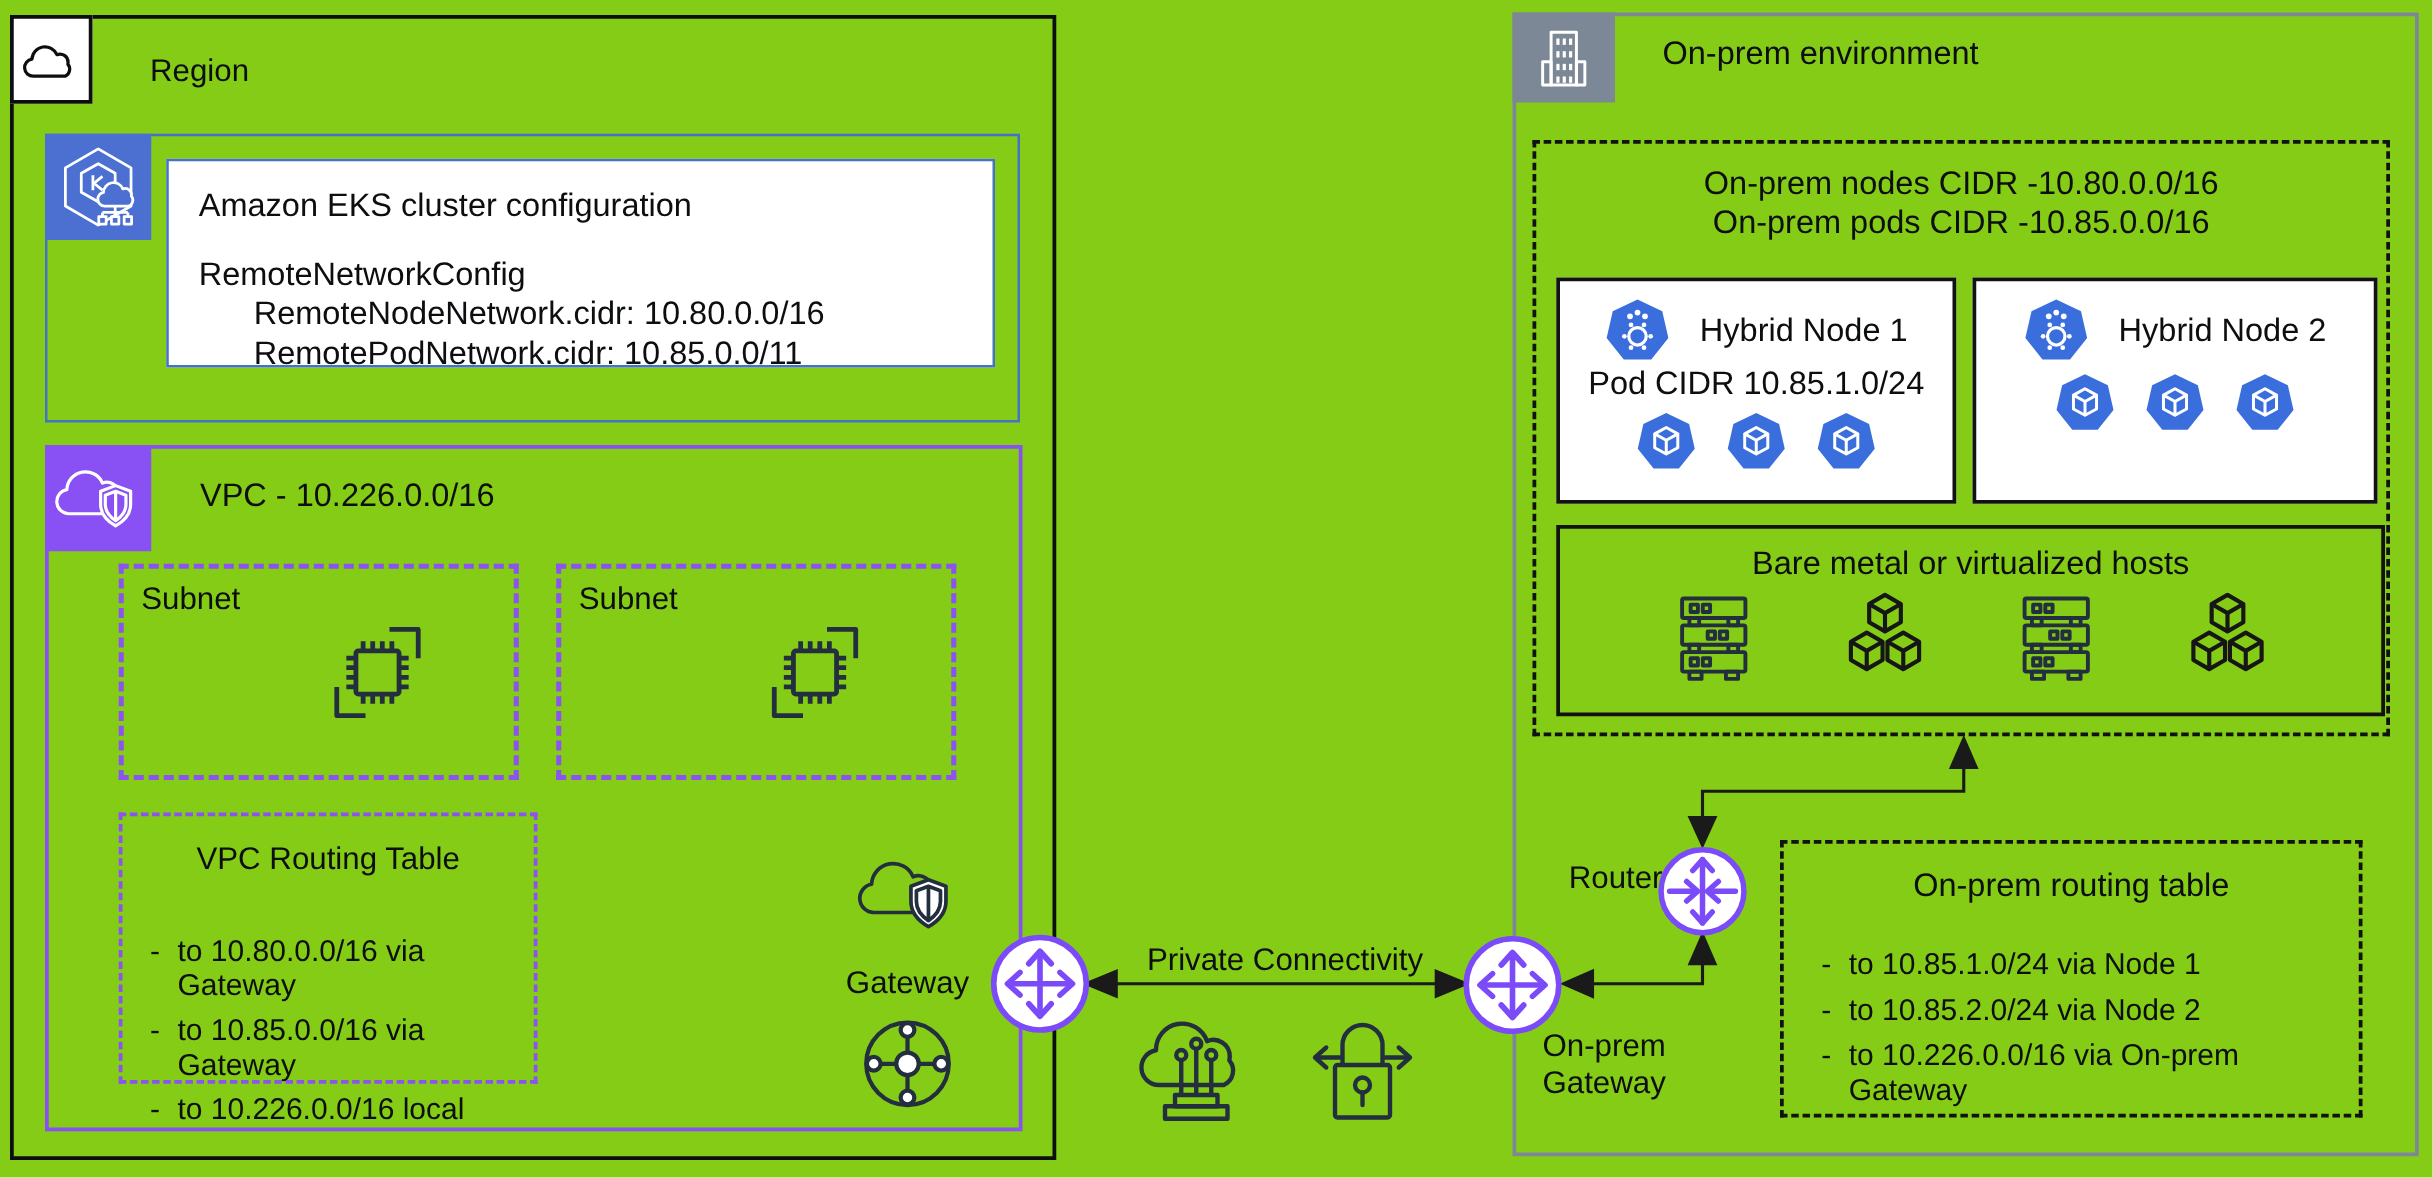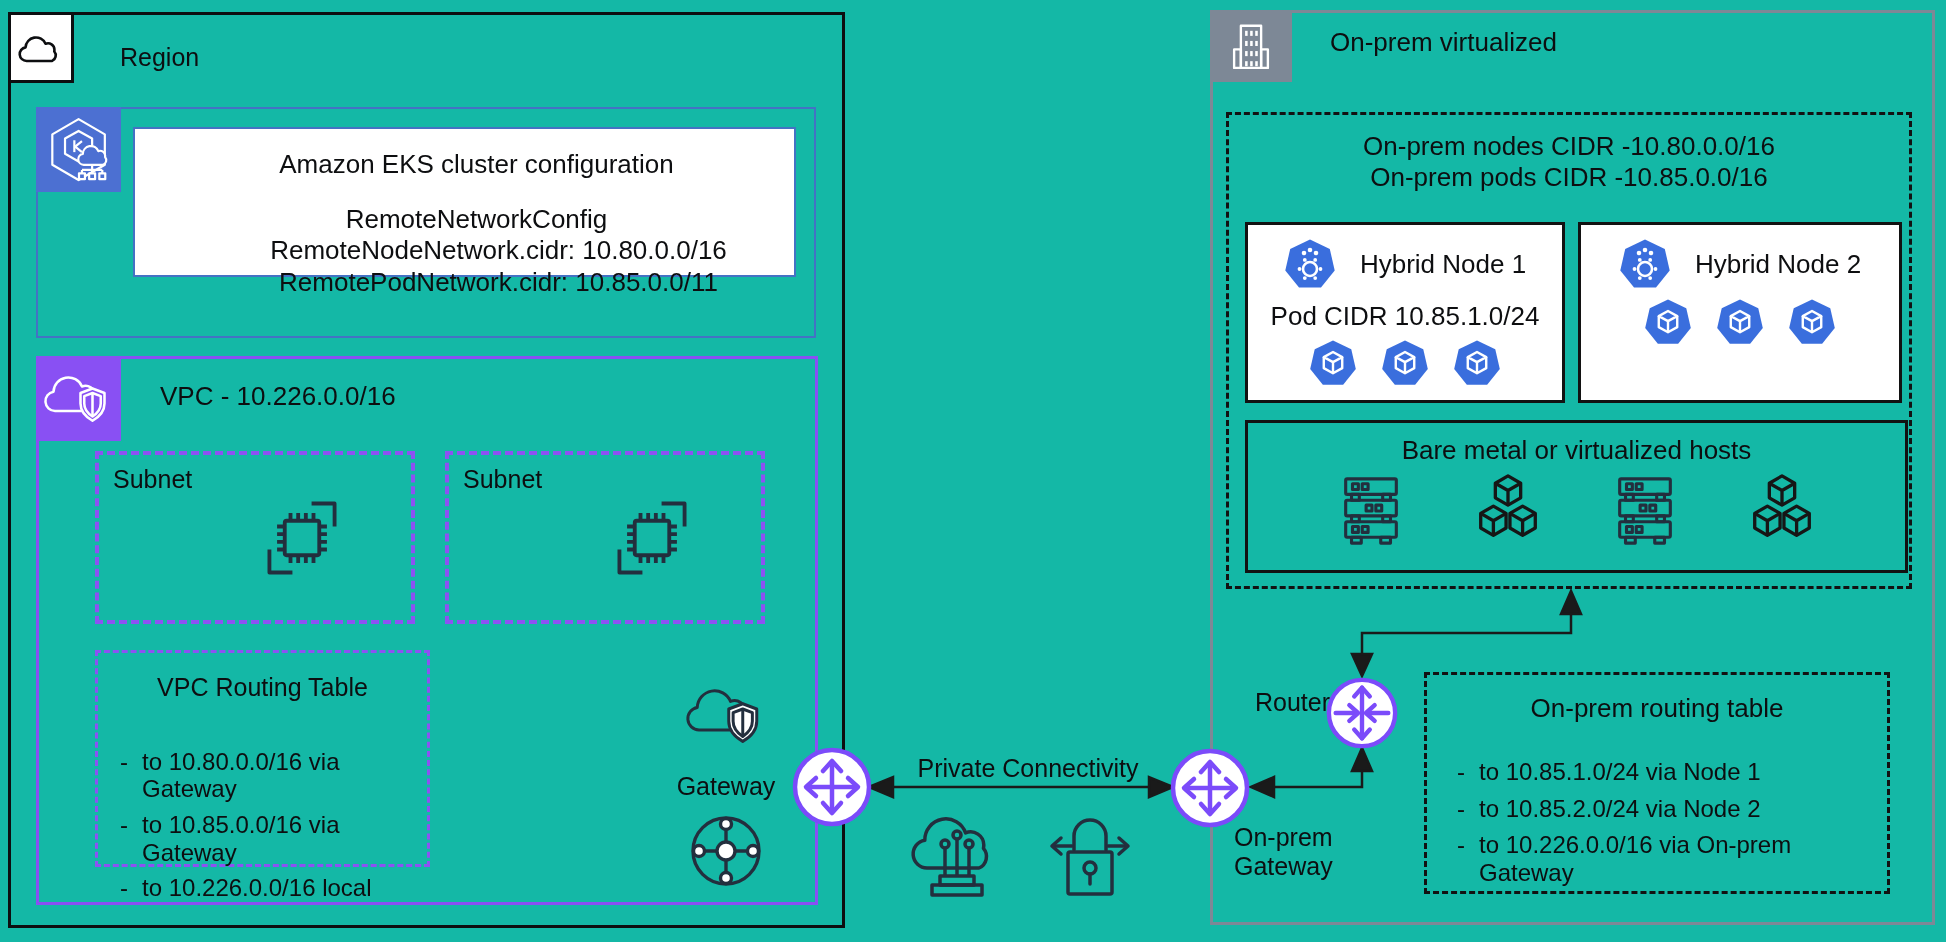--- a/index.html
+++ b/index.html
@@ -1,37 +1,37 @@
 <!DOCTYPE html>
 <html style="--blue_border: #4472C4; --eks_icon_bg: #4C70D2; --purple: #8950F3; --purple_dash: #8C52F2; --purple_circle: #7B4BFA; --gray: #7D8896; --k8s_blue: #3A6EDD; --dark_icon: #232F3E;"><head>
 <meta charset="utf-8">
 <style>
   :root{
     --ink:#0d0e10; --dark:#232F3E;
   }
   html,body{margin:0;padding:0;background:#fff;}
-  #canvas{position:relative;width:1946px;height:942px;background:#14b8a6;overflow:hidden;
+  #canvas{position:relative;width:1946px;height:942px;background:#84cc16;overflow:hidden;
           font-family:"Liberation Sans", sans-serif;color:var(--ink);}
   .abs{position:absolute;}
   .box{position:absolute;box-sizing:border-box;background:transparent;}
   .lbl{position:absolute;white-space:nowrap;}
   .t25{font-size:25px;line-height:1.15;}
   .t26{font-size:26px;line-height:1.2;}
   .t24{font-size:24px;line-height:1.15;}
   .center{text-align:center;}
 
   
   .region-box{left:8px;top:12px;width:837px;height:916px;border:3px solid var(--ink);}
   .region-corner{left:8px;top:12px;width:66px;height:71px;border:3px solid var(--ink);background:#fff;
                  display:flex;align-items:center;justify-content:center;}
   .eks-outer{left:36px;top:107px;width:780px;height:231px;border:2px solid var(--blue_border);}
   .eks-icon{left:36px;top:107px;width:85px;height:85px;background:var(--eks_icon_bg);
             display:flex;align-items:center;justify-content:center;}
-  .eks-inner{left:133px;top:127px;width:663px;height:150px;border:2px solid var(--blue_border);background:#fff;
-             padding:20px 0 0 24px;box-sizing:border-box;text-align:center;}
+  .eks-inner{left:133px;top:127px;width:663px;height:167px;border:2px solid var(--blue_border);background:#fff;
+             padding:20px 0 0 24px;box-sizing:border-box;}
   .eks-inner .cfg{margin-top:24px;}
   .eks-inner .indent{padding-left:44px;}
 
   .vpc-box{left:36px;top:356px;width:782px;height:549px;border:3px solid var(--purple);}
   .vpc-icon{left:36px;top:356px;width:85px;height:85px;background:var(--purple);
             display:flex;align-items:center;justify-content:center;}
   .subnet{border:4px dashed var(--purple_dash);display:flex;}
   .subnet .head{margin:10px 0 0 14px;}
   .subnet .chipwrap{flex:1;display:flex;align-items:center;justify-content:center;}
   .sub1{left:95px;top:451px;width:320px;height:173px;}
@@ -46,21 +46,21 @@
   
   .onprem-box{left:1210px;top:10px;width:725px;height:915px;border:3px solid var(--gray);}
   .onprem-icon{left:1210px;top:10px;width:82px;height:72px;background:var(--gray);
                display:flex;align-items:center;justify-content:center;}
   .cidr-box{left:1226px;top:112px;width:686px;height:477px;border:3px dashed #121212;box-sizing:border-box;}
   .cidr-box .l1{margin-top:16px;}
   .node-box{border:3px solid #121212;background:#fff;box-sizing:border-box;}
   .nb1{left:1245px;top:222px;width:320px;height:181px;}
   .nb2{left:1578px;top:222px;width:324px;height:181px;}
   .node-box .head{display:flex;align-items:center;justify-content:center;gap:24px;margin-top:14px;}
-  .node-box .cidr{margin-top:10px;}
+  .node-box .cidr{}
   .node-box .pods{display:flex;justify-content:center;gap:24px;margin-top:8px;}
   .hosts-box{left:1245px;top:420px;width:663px;height:153px;border:3px solid #121212;box-sizing:border-box;}
   .hosts-box .title{margin-top:12px;}
   .hosts-box .icons{display:flex;justify-content:center;align-items:center;gap:62px;margin-top:6px;}
   .onprem-rt{left:1424px;top:672px;width:466px;height:222px;border:3px dashed #121212;box-sizing:border-box;}
   .onprem-rt .title{margin-top:18px;}
   .onprem-rt .routes{margin:34px 0 0 30px;gap:9px;}
 
   svg{display:block;}
   .overlay{position:absolute;left:0;top:0;z-index:4;pointer-events:none;}
@@ -225,21 +225,21 @@
           <rect x="37" y="26" width="3" height="6"></rect>
         <rect x="25" y="38" width="3" height="6"></rect>
           <rect x="31" y="38" width="3" height="6"></rect>
           <rect x="37" y="38" width="3" height="6"></rect>
         <rect x="25" y="50" width="3" height="6"></rect>
           <rect x="31" y="50" width="3" height="6"></rect>
           <rect x="37" y="50" width="3" height="6"></rect>
       </g>
     </svg>
   </div>
-  <div class="lbl t26" style="left:1330px;top:27px;">On-prem virtualized</div>
+  <div class="lbl t26" style="left:1330px;top:27px;">On-prem environment</div>
 
   <div class="box cidr-box">
     <div class="t26 center l1">On-prem nodes CIDR -10.80.0.0/16</div>
     <div class="t26 center">On-prem pods CIDR -10.85.0.0/16</div>
   </div>
 
   <div class="box node-box nb1">
     <div class="head">
       <span>
         <svg width="52" height="52" viewBox="0 0 52 52">

